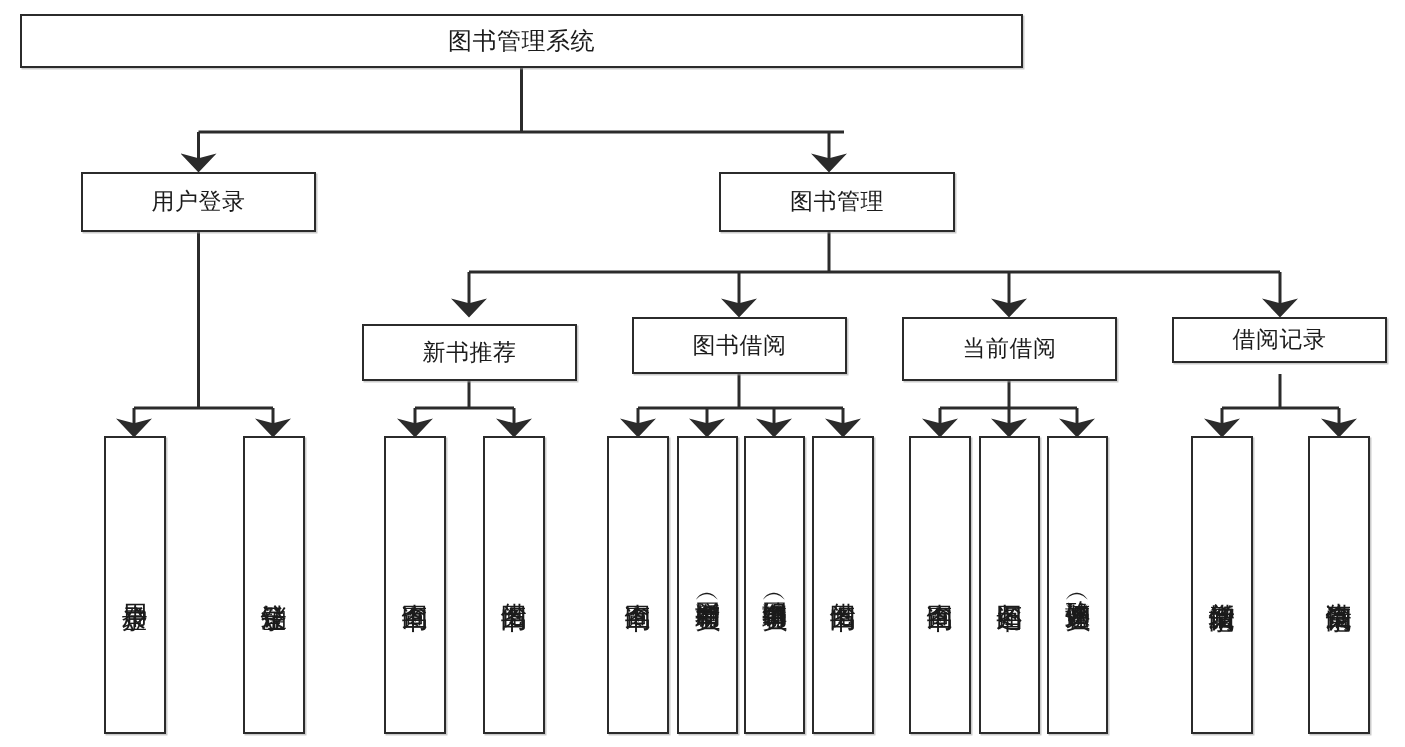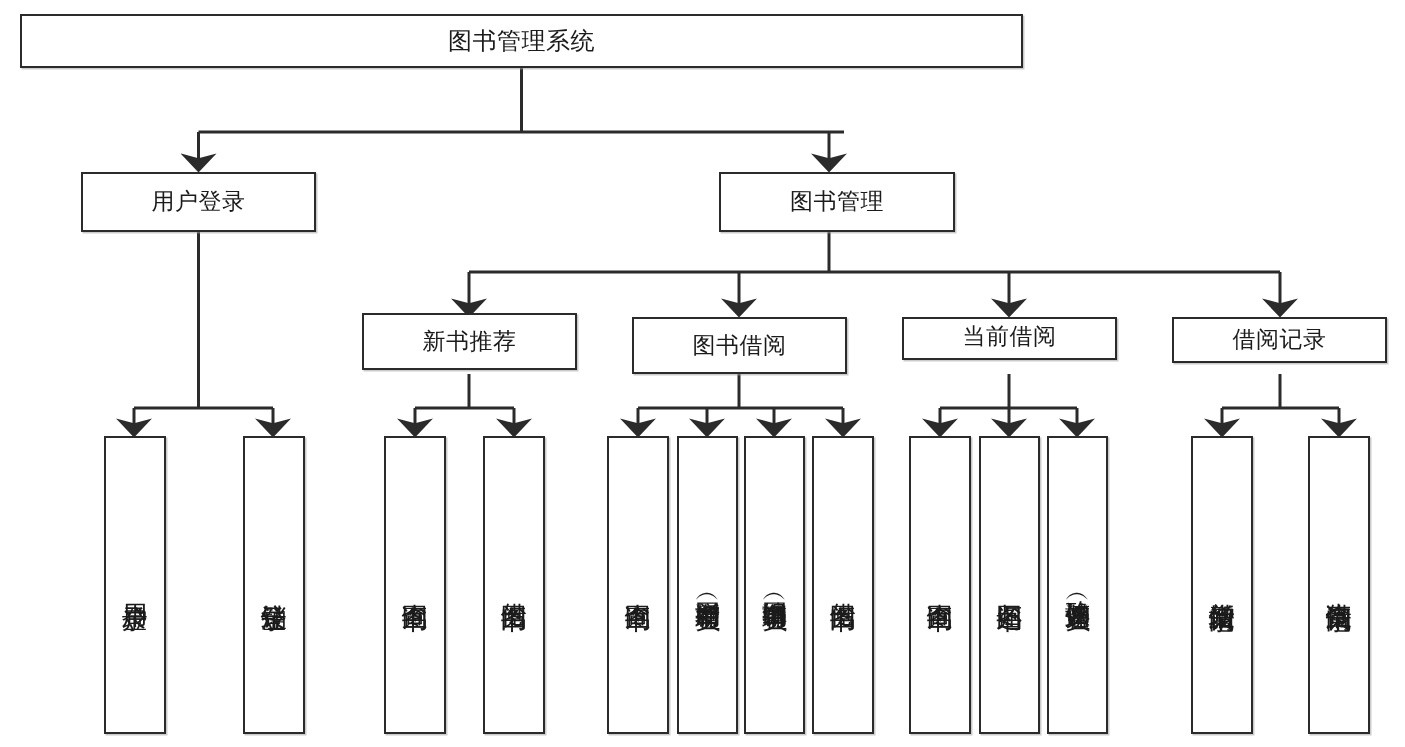--- a/index.html
+++ b/index.html
@@ -134,27 +134,27 @@
     <span class="lbl">图书管理系统</span>
   </div>
 
   <div class="node horiz" style="left:81px; top:172px; width:235px; height:60px;">
     <span class="lbl">用户登录</span>
   </div>
   <div class="node horiz" style="left:711px; top:172px; width:236px; height:60px;margin-left:8px;">
     <span class="lbl">图书管理</span>
   </div>
 
-  <div class="node horiz" style="left:362px; top:313px; width:215px; height:57px;">
+  <div class="node horiz" style="left:362px; top:324px; width:215px; height:57px;">
     <span class="lbl">新书推荐</span>
   </div>
   <div class="node horiz" style="left:632px; top:317px; width:215px; height:57px;">
     <span class="lbl">图书借阅</span>
   </div>
-  <div class="node horiz" style="left:902px; top:317px; width:215px; height:43px;font-family:Liberation Mono, monospace;">
+  <div class="node horiz" style="left:902px; top:317px; width:215px; height:64px;">
     <span class="lbl">当前借阅</span>
   </div>
   <div class="node horiz" style="left:1172px; top:317px; width:215px; height:46px;">
     <span class="lbl">借阅记录</span>
   </div>
 
   <div class="node vert" style="left:104px; top:436px; width:62px; height:298px;">
     <span class="lbl">用户登录</span>
   </div>
   <div class="node vert" style="left:243px; top:436px; width:62px; height:298px;">

